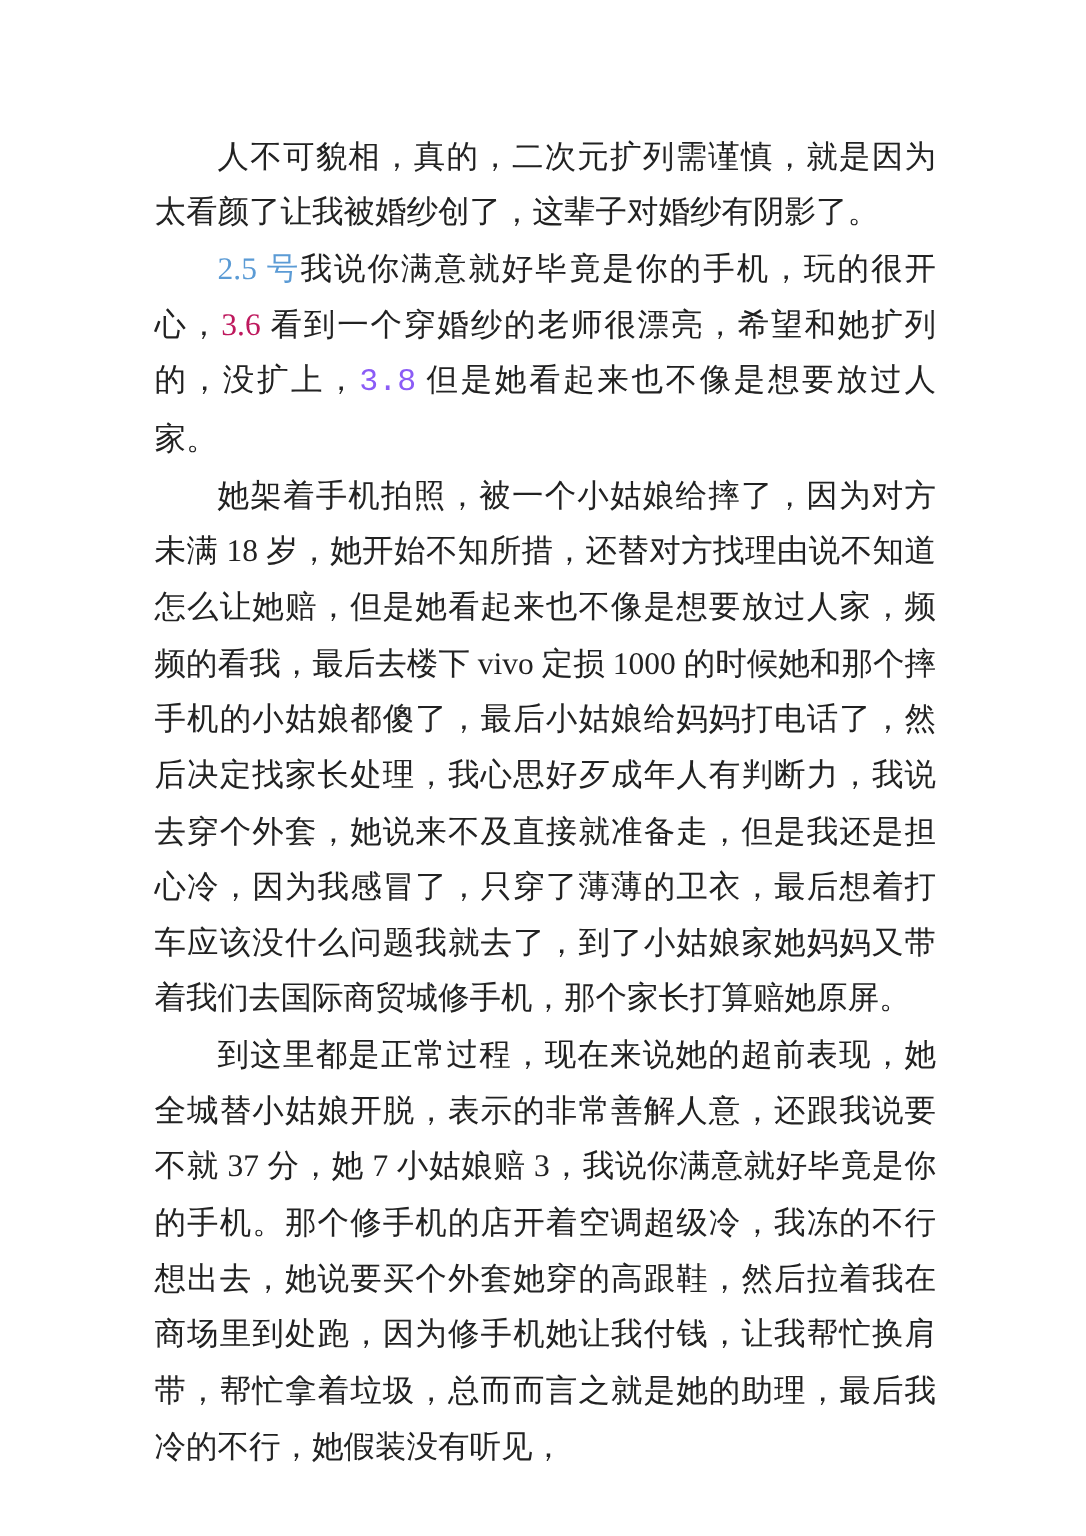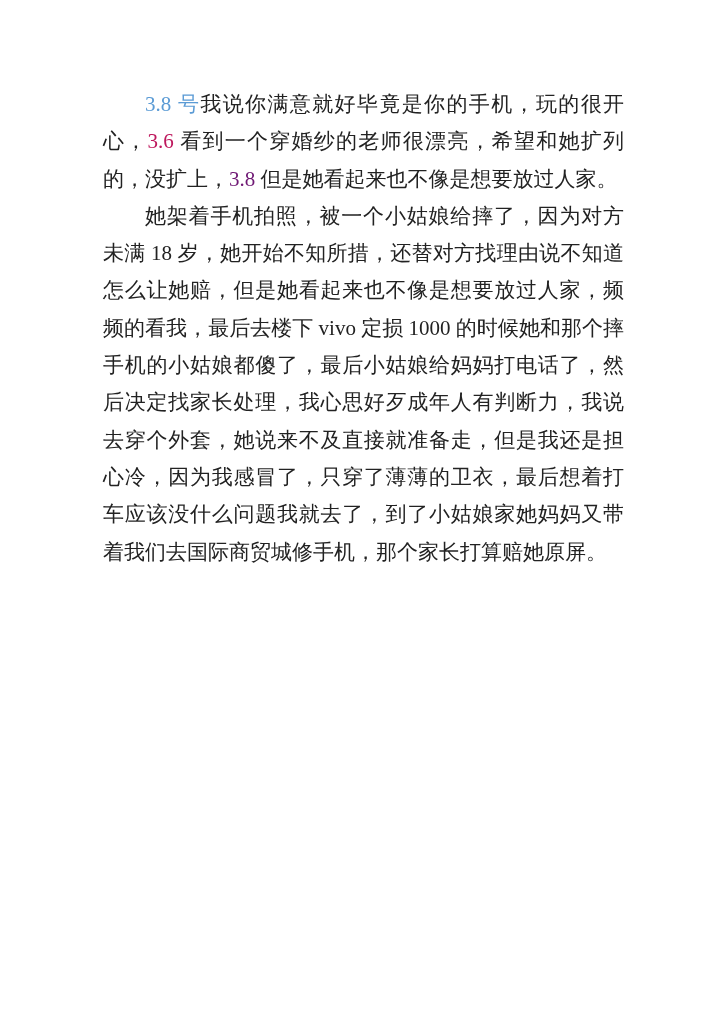--- a/index.html
+++ b/index.html
@@ -38,16 +38,18 @@
   }
   .article .hl {
     
   }
 </style>
 </head>
 <body>
 
 <div class="page">
   <div class="article" id="article" style="color: rgb(34, 34, 34);">
-      <p><span class="hl" style="color: rgb(91, 155, 213);">3.8 号</span><span>我说你满意就好毕竟是你的手机，玩的很开心，</span><span class="hl" style="color: #be185d;">3.6</span><span> 看到一个穿婚纱的老师很漂亮，希望和她扩列的，没扩上，</span><span class="hl" style="color: #701a75;">3.8</span><span> 但是她看起来也不像是想要放过人家。</span></p>
+      <p><span>人不可貌相，真的，二次元扩列需谨慎，就是因为太看颜了让我被婚纱创了，这辈子对婚纱有阴影了。</span></p>
+      <p><span class="hl" style="color: rgb(91, 155, 213);">2.5 号</span><span>我说你满意就好毕竟是你的手机，玩的很开心，</span><span class="hl" style="color: #be185d;">3.6</span><span> 看到一个穿婚纱的老师很漂亮，希望和她扩列的，没扩上，</span><span class="hl" style="color: #8b5cf6; font-family: Liberation Mono, monospace;">3.8</span><span> 但是她看起来也不像是想要放过人家。</span></p>
       <p><span>她架着手机拍照，被一个小姑娘给摔了，因为对方未满 18 岁，她开始不知所措，还替对方找理由说不知道怎么让她赔，但是她看起来也不像是想要放过人家，频频的看我，最后去楼下 vivo 定损 1000 的时候她和那个摔手机的小姑娘都傻了，最后小姑娘给妈妈打电话了，然后决定找家长处理，我心思好歹成年人有判断力，我说去穿个外套，她说来不及直接就准备走，但是我还是担心冷，因为我感冒了，只穿了薄薄的卫衣，最后想着打车应该没什么问题我就去了，到了小姑娘家她妈妈又带着我们去国际商贸城修手机，那个家长打算赔她原屏。</span></p>
+      <p><span>到这里都是正常过程，现在来说她的超前表现，她全城替小姑娘开脱，表示的非常善解人意，还跟我说要不就 37 分，她 7 小姑娘赔 3，我说你满意就好毕竟是你的手机。那个修手机的店开着空调超级冷，我冻的不行想出去，她说要买个外套她穿的高跟鞋，然后拉着我在商场里到处跑，因为修手机她让我付钱，让我帮忙换肩带，帮忙拿着垃圾，总而而言之就是她的助理，最后我冷的不行，她假装没有听见，</span></p>
     </div>
 </div>
 
 </body></html>

